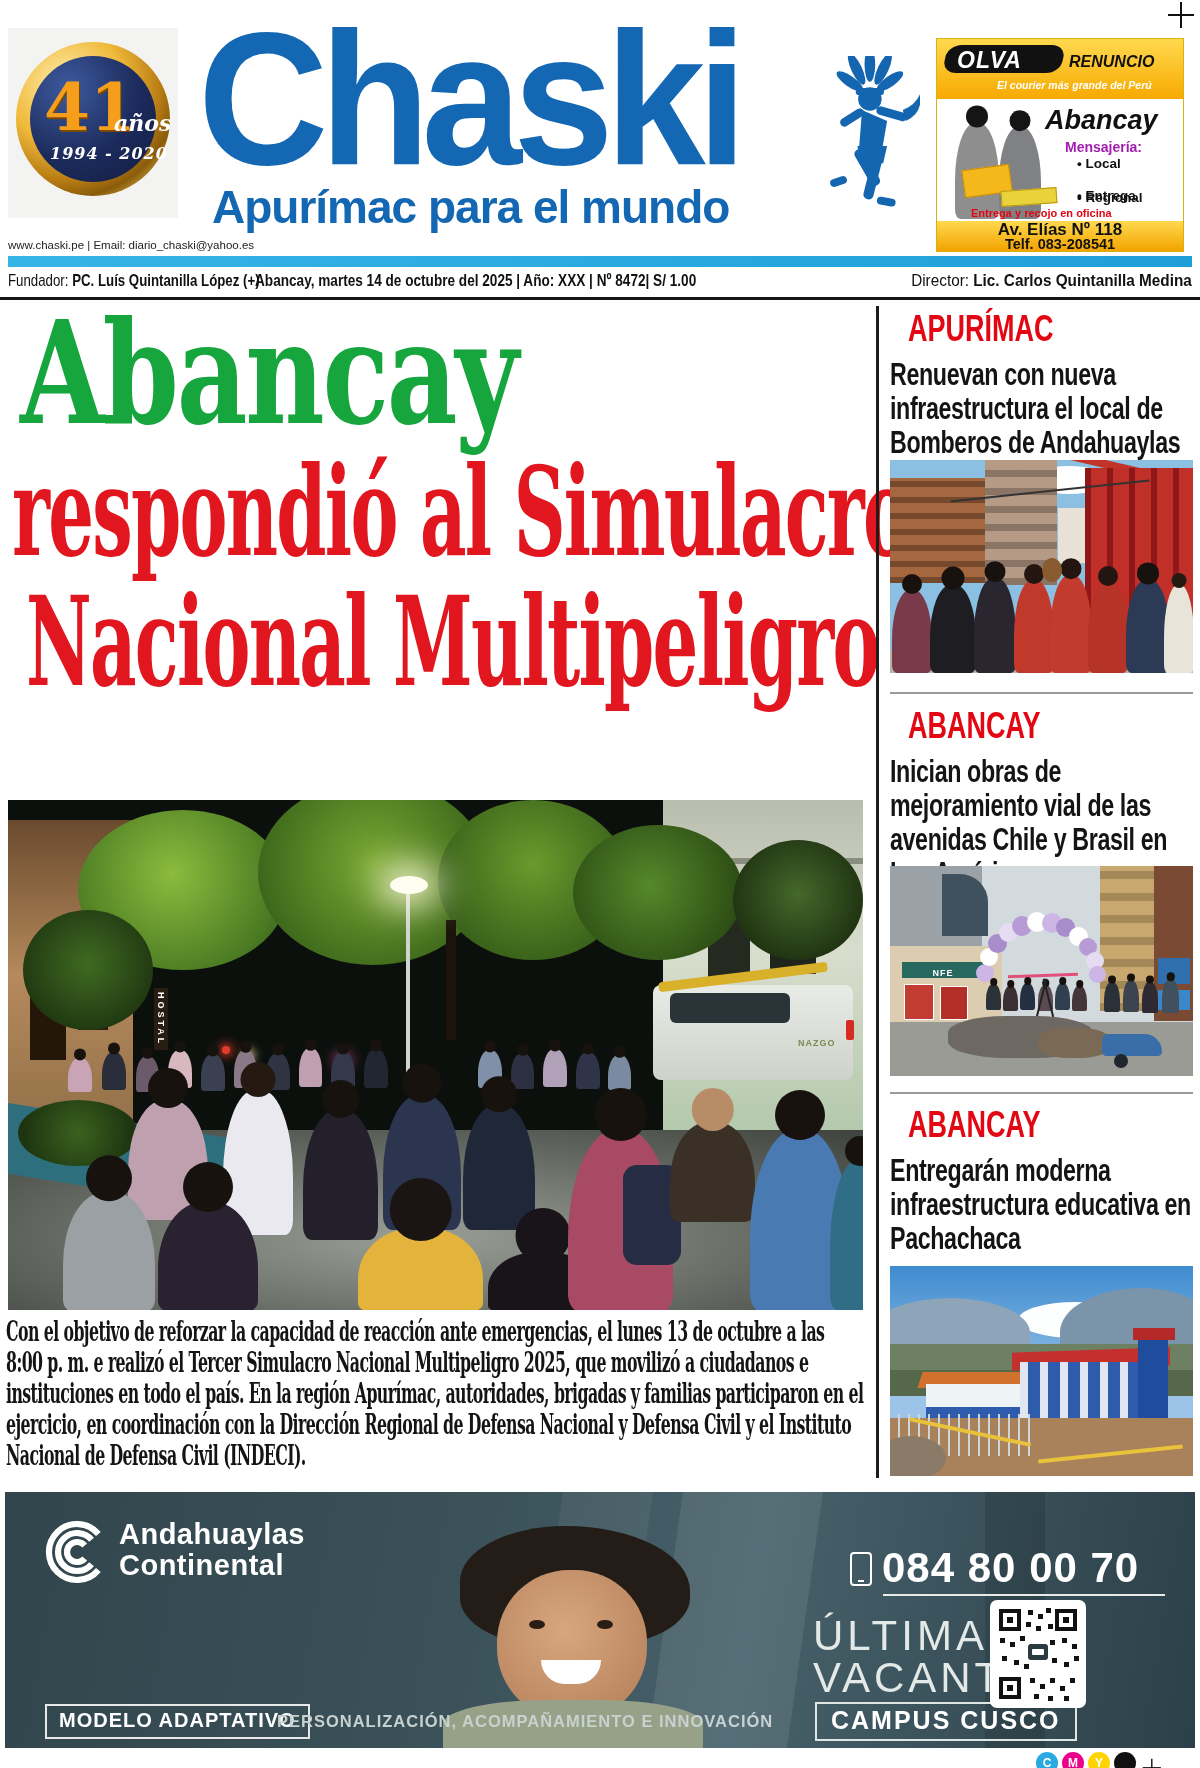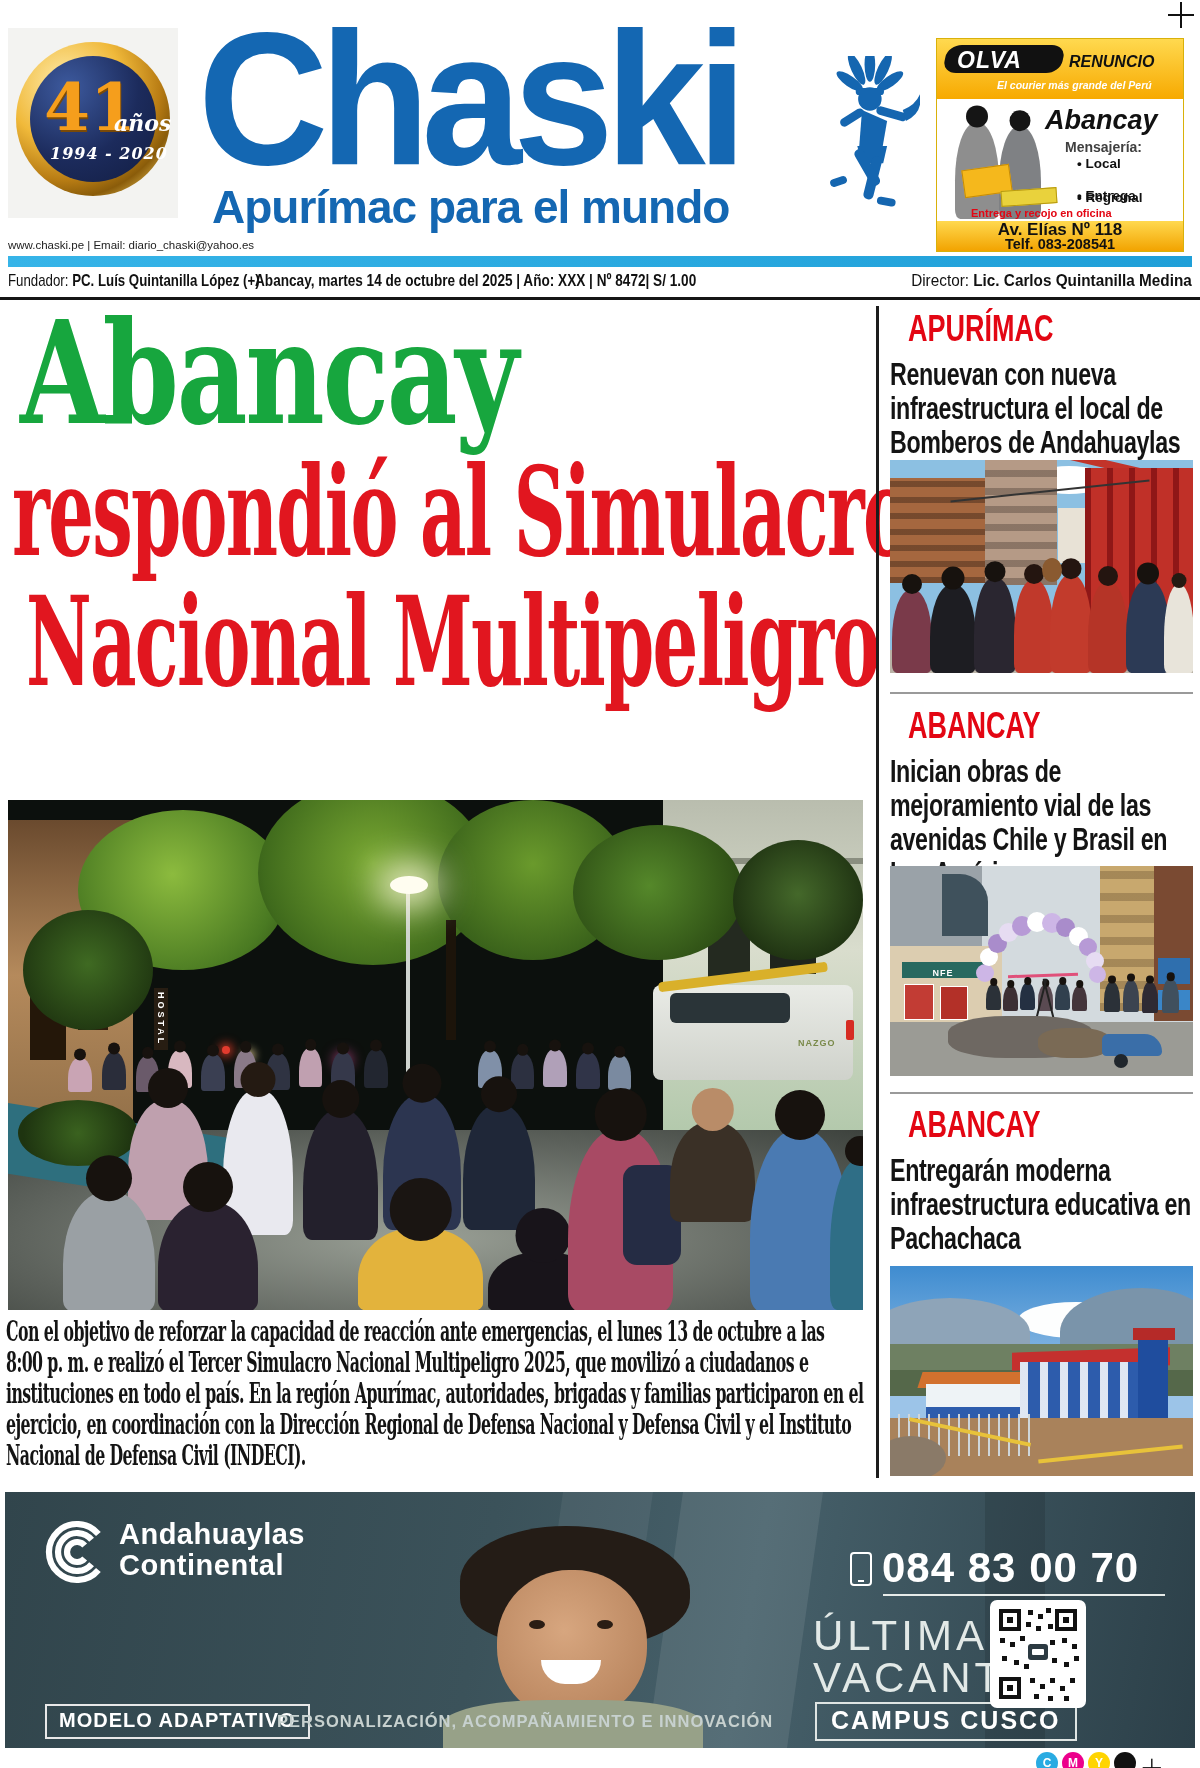--- a/index.html
+++ b/index.html
@@ -29,21 +29,21 @@
   .rule{left:0;top:297px;width:1200px;height:3px;background:#161616}
 
   
   .olva{left:936px;top:38px;width:246px;height:212px;background:#fff;border:1px solid #d9b10a;overflow:hidden}
   .olva-top{left:0;top:0;width:246px;height:60px;background:linear-gradient(180deg,#ffd94f,#f7a900)}
   .olva-black{left:8px;top:6px;width:118px;height:28px;background:#111;border-radius:14px/12px;transform:skewX(-12deg)}
   .olva-brand{left:20px;top:8px;font:italic bold 23px "Liberation Sans",sans-serif;color:#fff;letter-spacing:1px}
   .olva-suffix{left:132px;top:14px;font:italic bold 16px "Liberation Sans",sans-serif;color:#111}
   .olva-slogan{left:60px;top:40px;font:italic bold 10.5px "Liberation Sans",sans-serif;color:#fff}
   .olva-city{left:108px;top:66px;font:italic bold 27px "Liberation Sans",sans-serif;color:#111}
-  .olva-msj{left:128px;top:100px;font:bold 14px "Liberation Sans",sans-serif;color:#404040}
+  .olva-msj{left:128px;top:100px;font:bold 14px "Liberation Sans",sans-serif;color:#a21caf}
   .olva-li{font:bold 13.5px "Liberation Sans",sans-serif;color:#111}
   .olva-note{left:34px;top:168px;font:bold 11px "Liberation Sans",sans-serif;color:#e30613}
   .olva-bot{left:0;top:182px;width:246px;height:30px;background:linear-gradient(180deg,#ffd94f,#f2a300);text-align:center}
   .olva-addr{font:bold 17px/16px "Liberation Sans",sans-serif;color:#111;display:block;margin-top:1px}
   .olva-tel{font:bold 14.5px/13px "Liberation Sans",sans-serif;color:#111;display:block}
 
   
   .hl{position:absolute;font-family:"DejaVu Serif",serif;font-weight:bold;line-height:1;letter-spacing:-3px;white-space:nowrap}
   .hl-green{color:#17a63e}.hl-red{color:#e1161f}
 
@@ -371,21 +371,21 @@
         <path d="M53.4 14 A28 28 0 1 0 53.4 50"></path>
         <path d="M46.6 19.8 A19 19 0 1 0 46.6 44.2"></path>
         <path d="M39.7 25.6 A10 10 0 1 0 39.7 38.4"></path>
       </g>
     </svg>
     <div class="b uc-text" style="left:114px;top:27px">Andahuaylas</div>
     <div class="b uc-text" style="left:114px;top:58px">Continental</div>
     <div class="b fad-badge" style="left:40px;top:212px">MODELO ADAPTATIVO</div>
     <div class="b fad-tag" style="left:272px;top:220px">PERSONALIZACIÓN, ACOMPAÑAMIENTO E INNOVACIÓN</div>
 
-    <div class="b" style="left:845px;top:52px"><span class="phone-ic"></span><span class="fad-phone">084 83 00 70</span></div>
+    <div class="b" style="left:845px;top:52px"><span class="phone-ic"></span><span class="fad-phone">084 80 00 70</span></div>
     <div class="b" style="left:878px;top:102px;width:282px;height:2px;background:#e6ebe9"></div>
     <div class="b fad-vac" style="left:808px;top:120px">ÚLTIMAS</div>
     <div class="b fad-vac" style="left:808px;top:162px">VACANTES</div>
     <div class="b fad-campus" style="left:810px;top:210px">CAMPUS CUSCO</div>
 
     <svg class="b" style="left:985px;top:108px" width="96" height="108" viewBox="0 0 96 108">
       <rect x="0" y="0" width="96" height="108" rx="7" fill="#fff"></rect>
       <g fill="#111">
         <rect x="9" y="9" width="22" height="22"></rect>
           <rect x="65" y="9" width="22" height="22"></rect>

